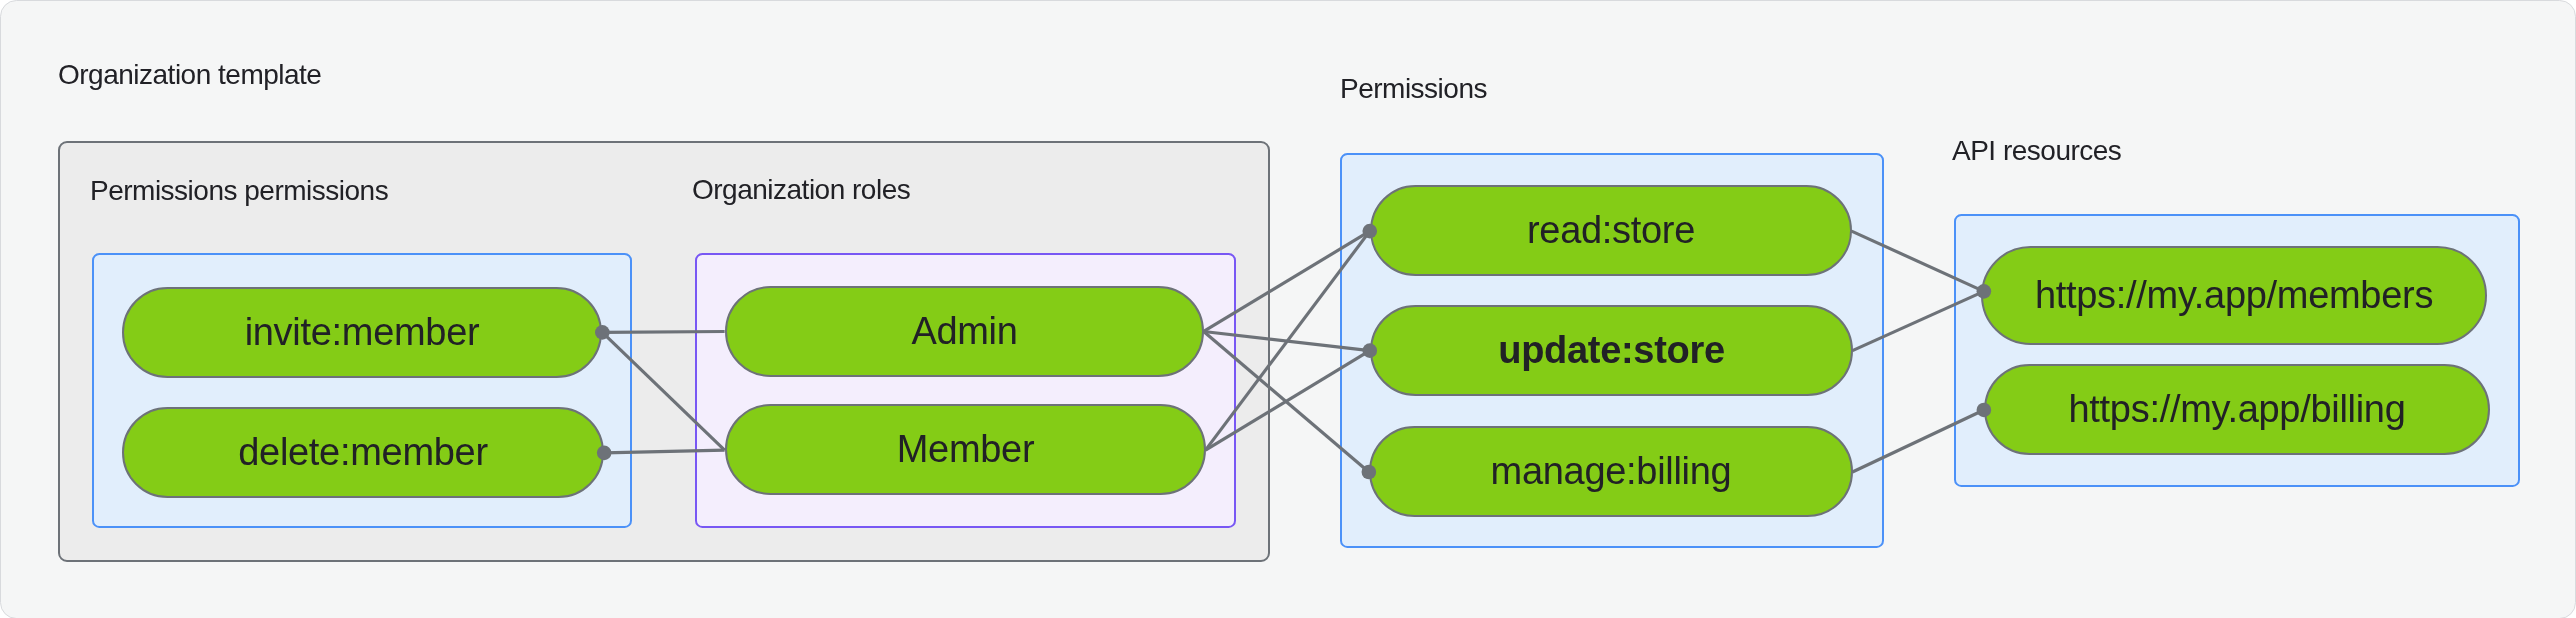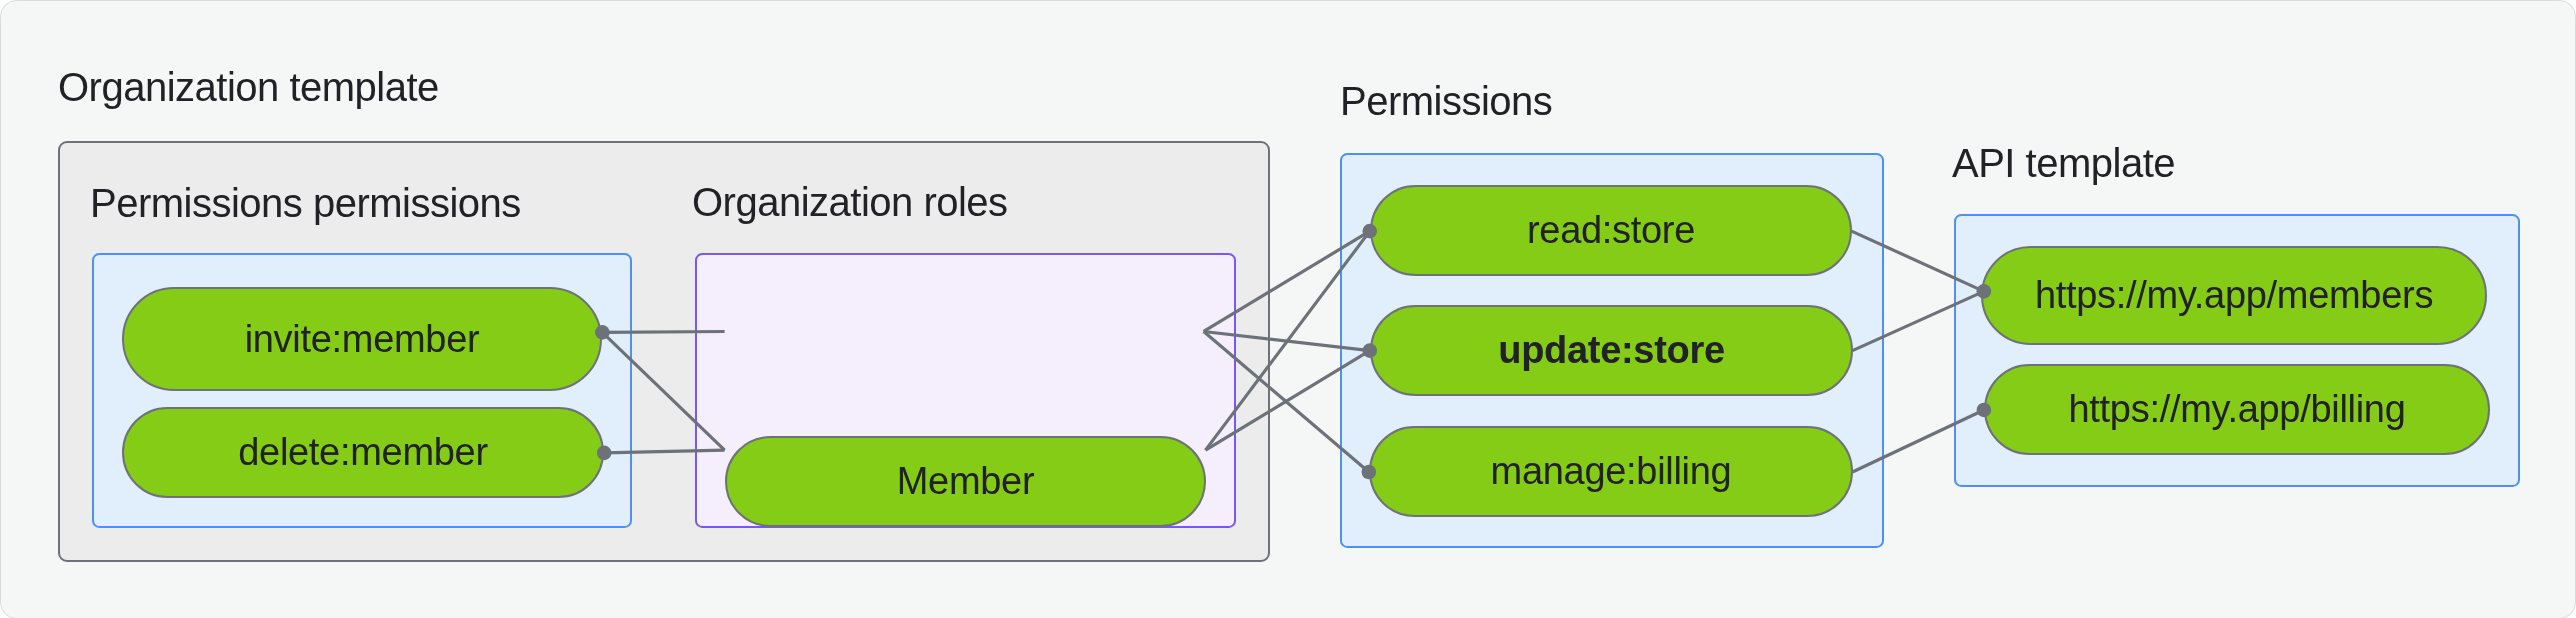--- a/index.html
+++ b/index.html
@@ -19,26 +19,25 @@
   .canvas{
     position:relative;
     width:2576px;height:619px;
     background:var(--page-bg);
     border-radius:16.4px;
     border:0.9px solid #d8dadd;
     overflow:hidden;
   }
   .label{
     position:absolute;
-    font-size:40px;
+    font-size:28px;
     line-height:1.18;
     letter-spacing:-0.5px;
     color:var(--text);
     white-space:nowrap;
-    margin-top:6px;
   }
   .box{position:absolute;}
   .box.gray{
     left:57px;top:140px;width:1212px;height:421px;
     background:var(--gray-fill);
     border:2.7px solid var(--gray-border);
     border-radius:9px;
   }
   .box.blue{
     background:var(--blue-fill);
@@ -59,24 +58,24 @@
     position:absolute;
     background:#84cc16;
     border:2.7px solid var(--line);
     border-radius:912px;
     display:flex;align-items:center;justify-content:center;
     font-size:38px;
     letter-spacing:-0.3px;
     color:var(--text);
     white-space:nowrap;
   }
-  .pill.invite {left:121px; top:286px; width:480px; height:104px;}
+  .pill.invite {left:121px; top:286px; width:480px; height:91px;}
   .pill.delete {left:121px; top:406px; width:482px; height:91px;}
   .pill.admin  {left:724px; top:285px; width:479px; height:91px;}
-  .pill.member {left:724px; top:403px; width:481px; height:91px;margin-top:32px;}
+  .pill.member {left:724px; top:403px; width:481px; height:91px;}
   .pill.read   {left:1369px;top:184px; width:482px; height:91px;}
   .pill.update {left:1369px;top:304px; width:483px; height:91px;font-weight:bold;}
   .pill.manage {left:1368px;top:425px; width:484px; height:91px;}
   .pill.members-url{left:1980px;top:245px;width:506px;height:99px;}
   .pill.billing-url{left:1983px;top:363px;width:506px;height:91px;}
 
   .title-main{left:57px;top:57px;}
   .title-org-permissions{left:89px;top:173px;}
   .title-org-roles{left:691px;top:172px;}
   .title-permissions{left:1339px;top:71px;}
@@ -98,25 +97,26 @@
 
   <div class="label title-org-permissions">Permissions permissions</div>
   <div class="box blue org-permissions"></div>
 
   <div class="label title-org-roles">Organization roles</div>
   <div class="box purple org-roles"></div>
 
   <div class="label title-permissions">Permissions</div>
   <div class="box blue permissions"></div>
 
-  <div class="label title-api-resources">API template</div>
+  <div class="label title-api-resources">API resources</div>
   <div class="box blue api-resources"></div>
 
   <div class="pill invite">invite:member</div>
   <div class="pill delete">delete:member</div>
+  <div class="pill admin">Admin</div>
   <div class="pill member">Member</div>
   <div class="pill read">read:store</div>
   <div class="pill update">update:store</div>
   <div class="pill manage">manage:billing</div>
   <div class="pill members-url">https://my.app/members</div>
   <div class="pill billing-url">https://my.app/billing</div>
 
   <svg class="connectors" id="connector-layer" viewBox="0 0 2823 678" xmlns="http://www.w3.org/2000/svg">
       <line x1="659" y1="363" x2="793" y2="362" stroke="#6d7278" stroke-width="3.5"></line>
       <line x1="659" y1="363" x2="793" y2="492" stroke="#6d7278" stroke-width="3.5"></line>

